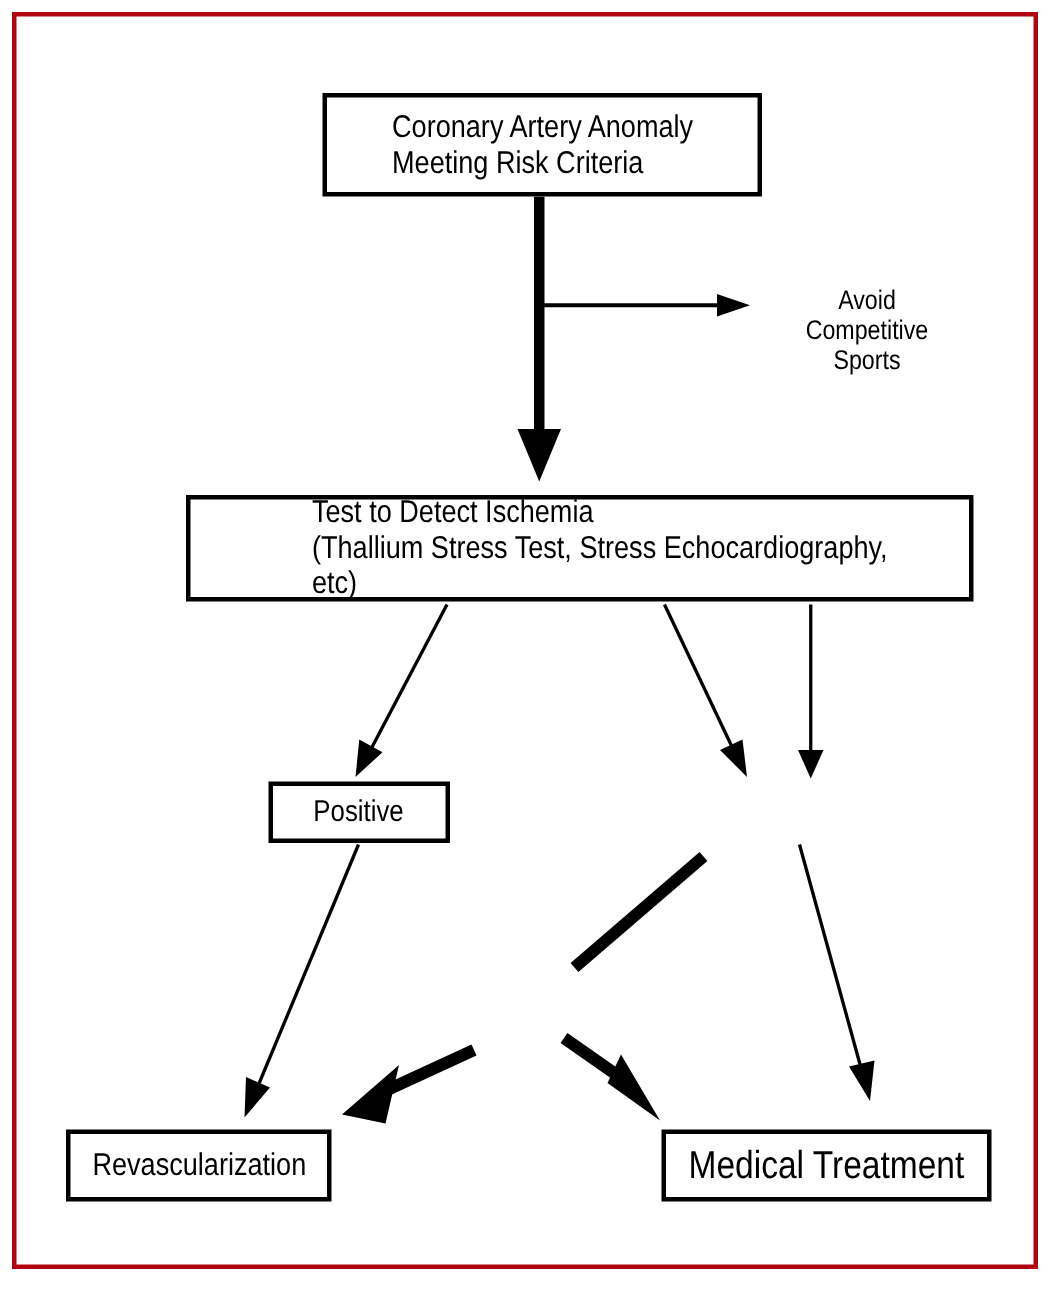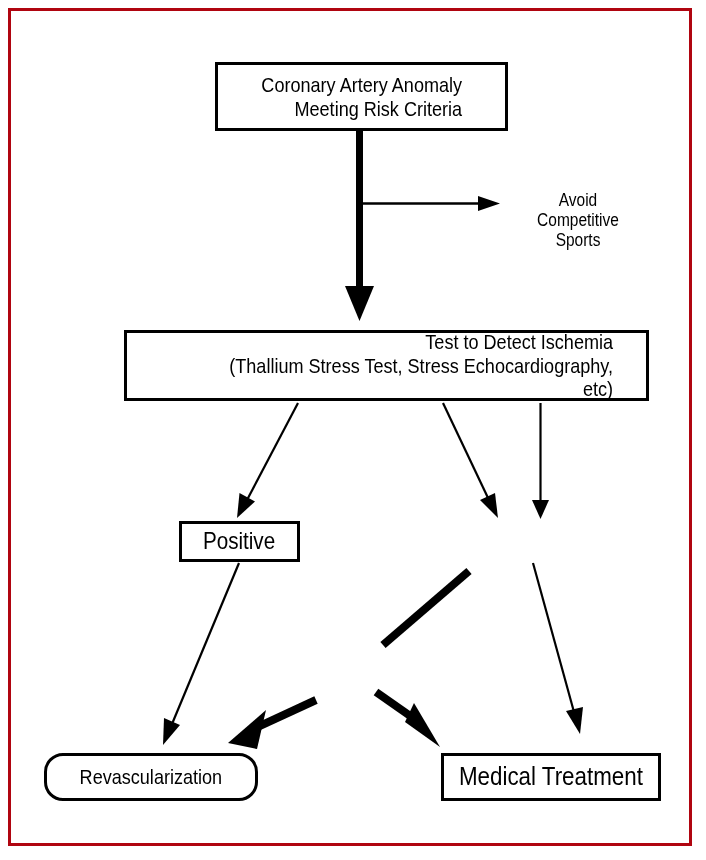--- a/index.html
+++ b/index.html
@@ -33,21 +33,21 @@
     height: 860px;
   }
   .node {
     position: absolute;
     box-sizing: border-box;
     border: 3px solid #000000;
     background: #ffffff;
     display: flex;
     align-items: center;
     justify-content: center;
-    text-align: right;
+    text-align: left;
     color: #000000;
   }
   .node .label {
     display: block;
     line-height: 1.12;
     transform: scaleX(0.86);
     transform-origin: center center;
     white-space: pre-line;
   }
   #node-top {
@@ -63,36 +63,35 @@
     width: 525px;
     height: 71px;
     font-size: 21px;
     padding-left: 48px;
   }
   #node-positive {
     left: 179px;
     top: 521px;
     width: 121px;
     height: 41px;
-    font-size: 24px;
+    font-size: 20px;
   }
   #node-negative {
     left: 441px;
     top: 521px;
     width: 122px;
     height: 41px;
     font-size: 20px;
   }
   #node-revasc {
     left: 44px;
     top: 753px;
-    width: 214px;
+    width: 177px;
     height: 48px;
     font-size: 21px;
-    border-radius: 19px;
   }
   #node-medical {
     left: 441px;
     top: 753px;
     width: 220px;
     height: 48px;
     font-size: 26px;
   }
   .free-label {
     position: absolute;

